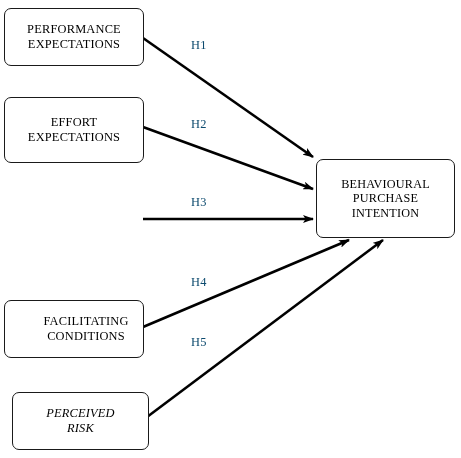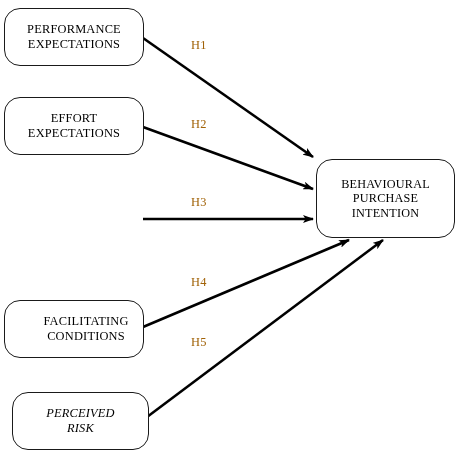--- a/index.html
+++ b/index.html
@@ -14,42 +14,42 @@
     position: relative;
     width: 461px;
     height: 458px;
     background: #ffffff;
     overflow: hidden;
   }
   .node-box {
     position: absolute;
     box-sizing: border-box;
     border: 1.3px solid #1a1a1a;
-    border-radius: 16px;
+    border-radius: 7px;
     background: #ffffff;
     display: flex;
     align-items: center;
     justify-content: center;
     text-align: center;
     line-height: 1.18;
     color: #000000;
     letter-spacing: 0.2px;
   }
   .node-label {
     display: block;
     white-space: pre-line;
     font-size: 12.4px;
   }
   .node-target .node-label {
     font-size: 12.2px;
   }
   .hyp-label {
     position: absolute;
     font-size: 12.4px;
-    color: #a16207;
+    color: #0c4a6e;
     white-space: nowrap;
     letter-spacing: 0.2px;
   }
   svg.edge-layer {
     position: absolute;
     left: 0;
     top: 0;
     width: 461px;
     height: 458px;
     overflow: visible;
@@ -77,21 +77,21 @@
       <line marker-end="url(#arrowhead)" x1="143" y1="327" x2="349" y2="240"></line>
       <line marker-end="url(#arrowhead)" x1="143" y1="420" x2="383" y2="240"></line>
     </g>
   </svg>
 
   <div class="node-box node-predictor" style="left: 4px; top: 8px; width: 140px; height: 58px;">
     <span class="node-label">PERFORMANCE
 EXPECTATIONS</span>
   </div>
 
-  <div class="node-box node-predictor" style="left: 4px; top: 97px; width: 140px; height: 58px;">
+  <div class="node-box node-predictor" style="left: 4px; top: 97px; width: 140px; height: 66px;">
     <span class="node-label">EFFORT
 EXPECTATIONS</span>
   </div>
 
 
   <div class="node-box node-predictor" style="left: 4px; top: 300px; width: 140px; height: 58px; padding-left: 24px;">
     <span class="node-label">FACILITATING
 CONDITIONS</span>
   </div>
 

